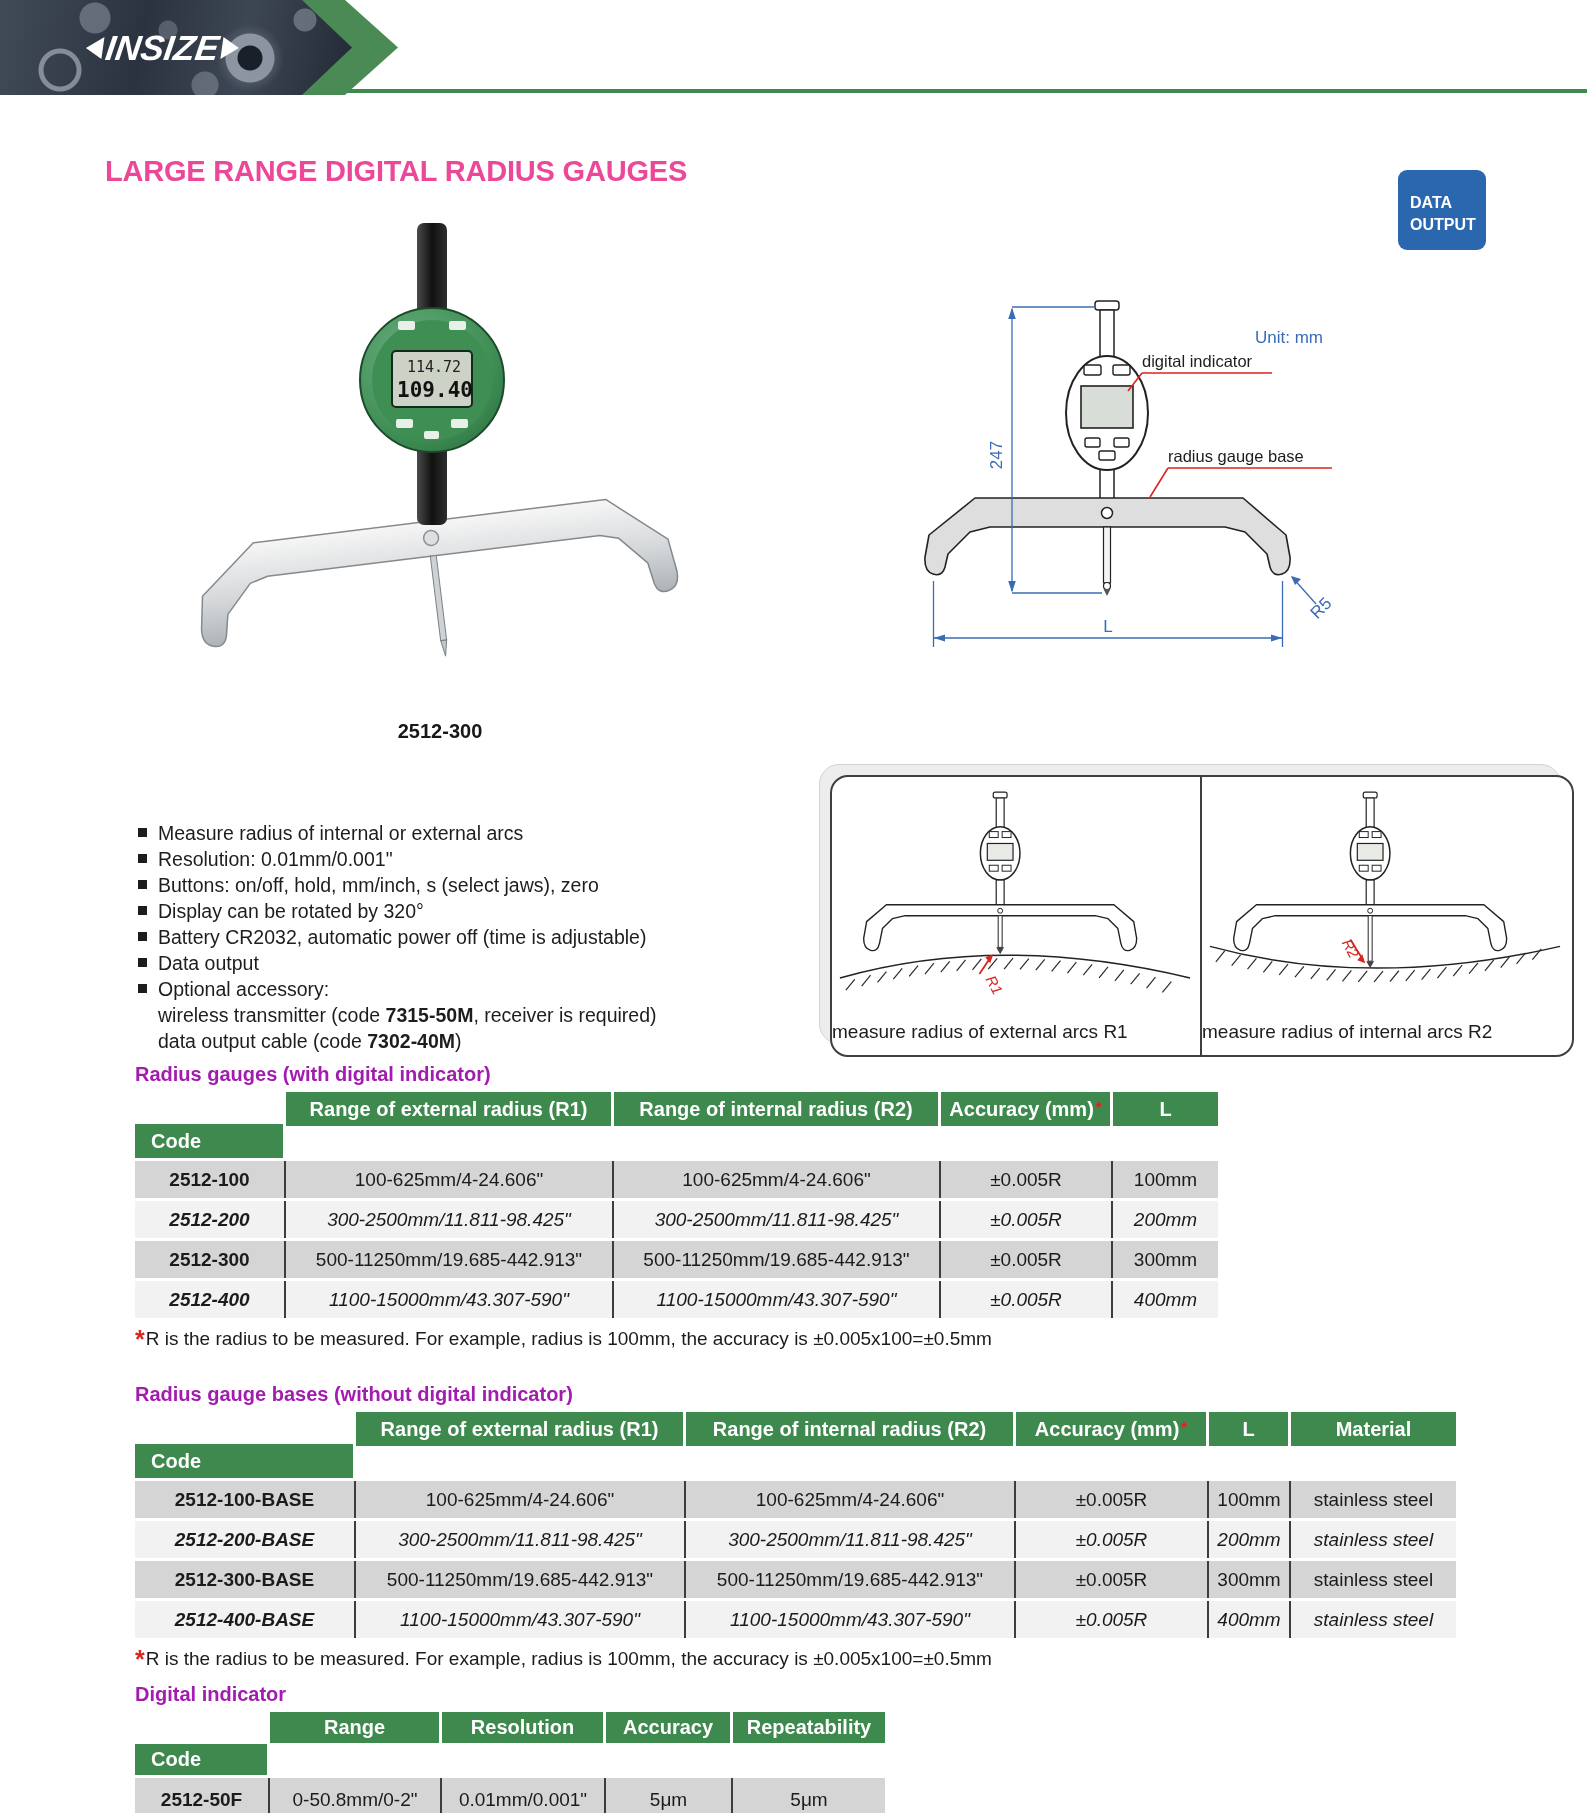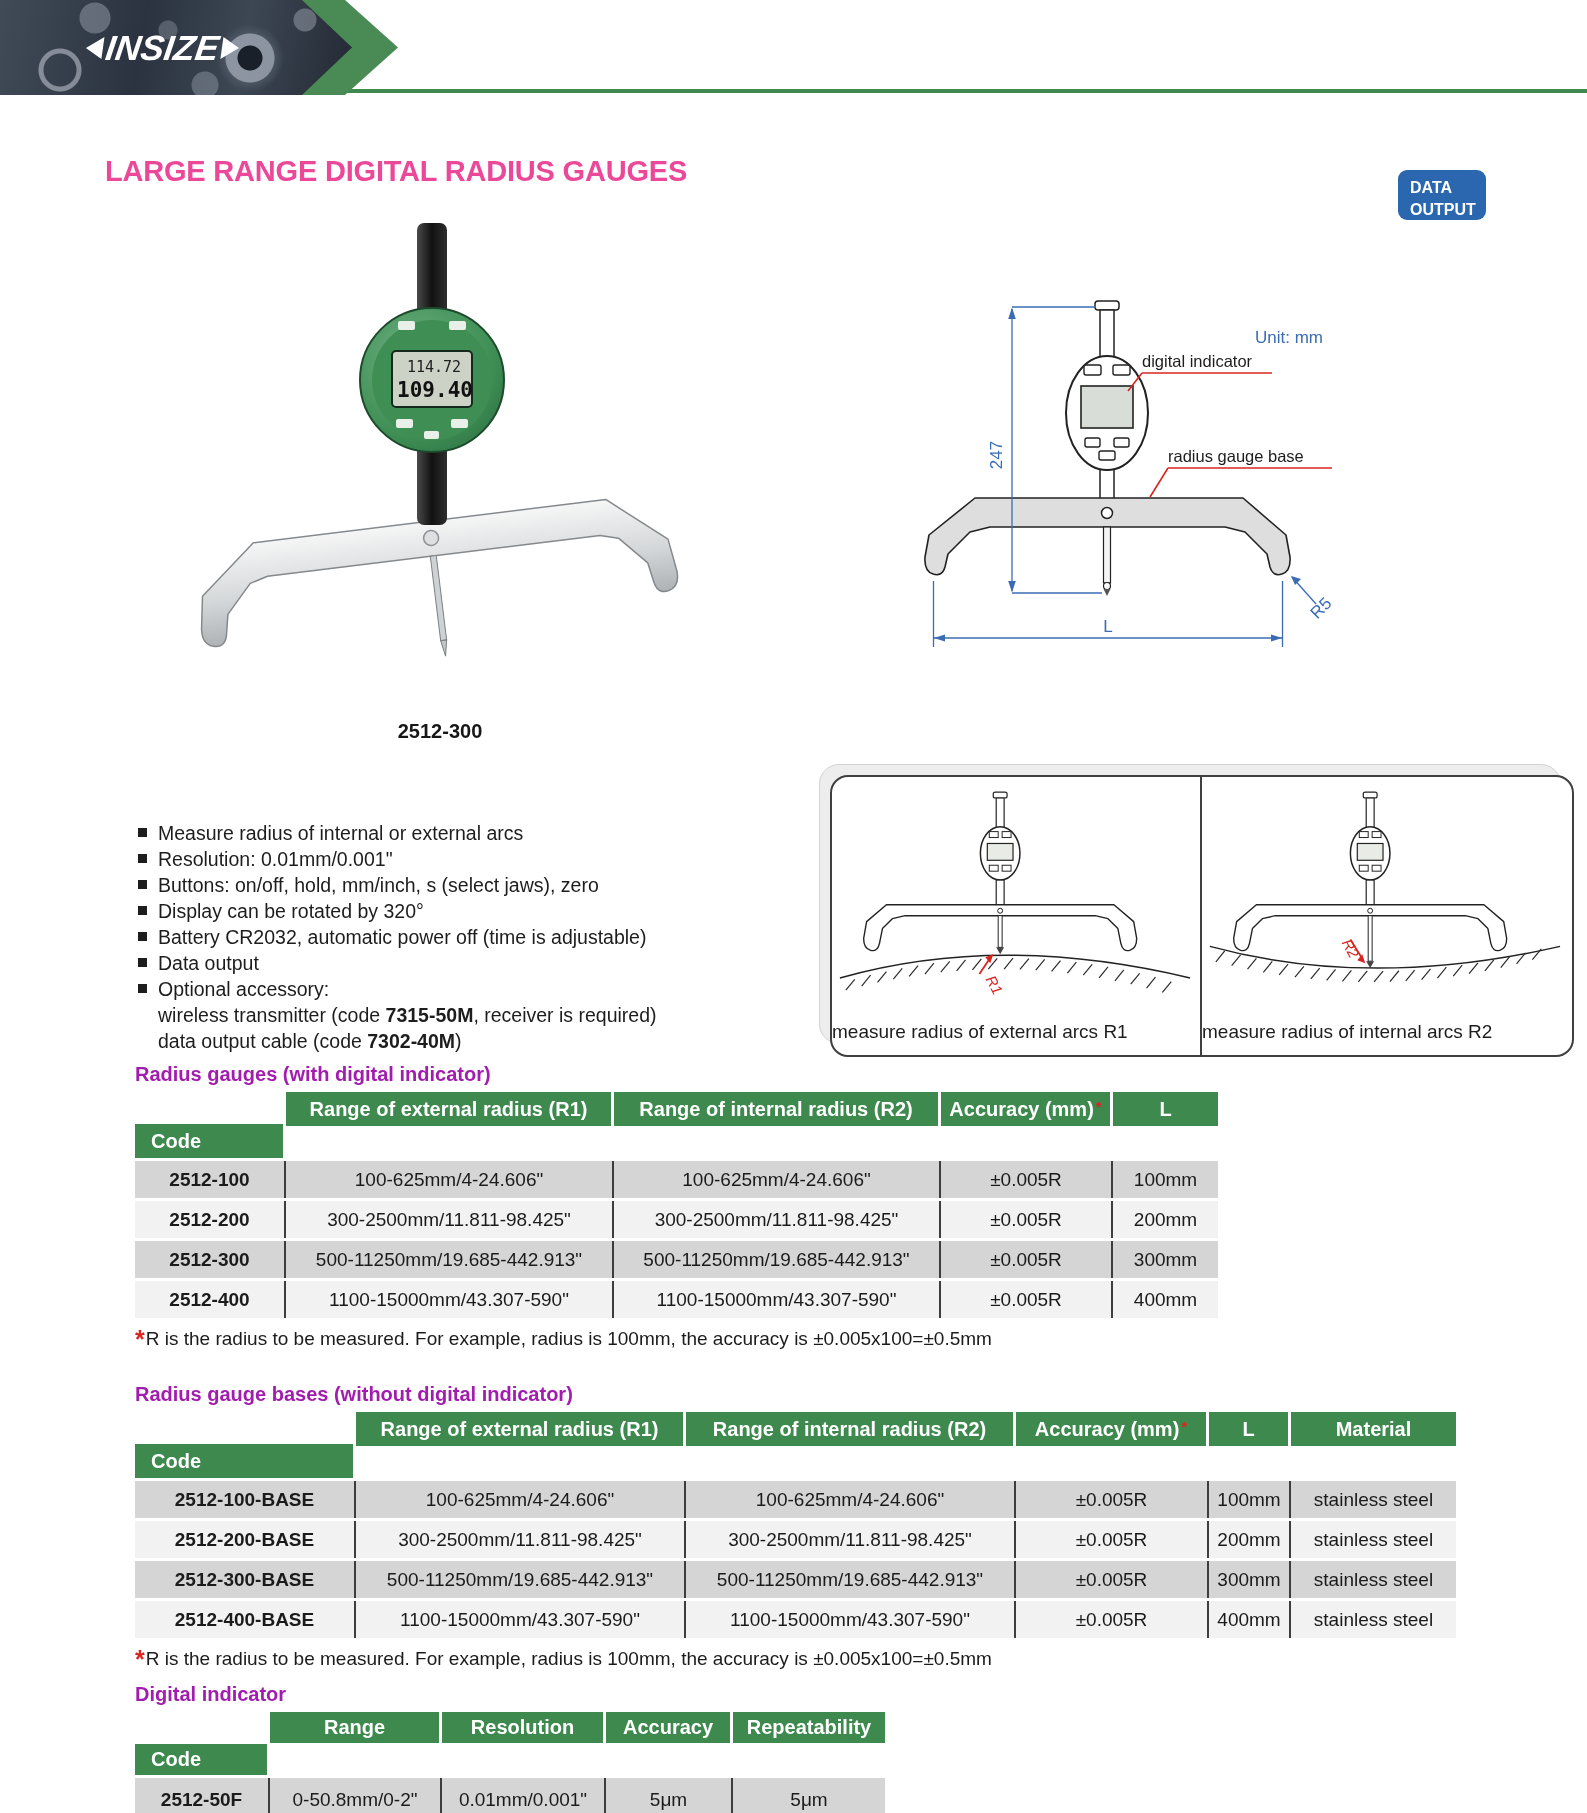--- a/index.html
+++ b/index.html
@@ -21,22 +21,22 @@
       radial-gradient(circle at 305px 20px, rgba(155,162,174,.5) 11px, transparent 12px),
       radial-gradient(circle at 205px 85px, rgba(140,148,162,.5) 13px, transparent 14px),
       linear-gradient(100deg,#414a57 0%,#2b3340 40%,#3d4653 68%,#222934 100%);}
   .logo{position:absolute;left:86px;top:30px;display:flex;align-items:center;gap:3px;transform:skewX(-8deg);}
   .logo .tri-l{width:0;height:0;border-top:11px solid transparent;border-bottom:11px solid transparent;border-right:17px solid #fff;}
   .logo .tri-r{width:0;height:0;border-top:11px solid transparent;border-bottom:11px solid transparent;border-left:17px solid #fff;}
   .logo .brand{color:#fff;font-weight:700;font-style:italic;font-size:35px;letter-spacing:0px;line-height:1;}
 
   
   .main-title{position:absolute;left:105px;top:155px;font-size:29px;font-weight:700;color:#ec4899;letter-spacing:-0.2px;}
-  .badge{position:absolute;left:1398px;top:170px;width:88px;height:50px;border-radius:9px;background:var(--badge-blue,#2b67af);
-    color:#fff;font-weight:700;font-size:16px;line-height:1.35;padding:7px 0 0 12px;box-sizing:border-box;}
+  .badge{position:absolute;left:1398px;top:170px;width:88px;height:80px;border-radius:9px;background:var(--badge-blue,#2b67af);
+    color:#fff;font-weight:700;font-size:16px;line-height:1.35;padding:22px 0 0 12px;box-sizing:border-box;}
 
   
   .photo-wrap{position:absolute;left:170px;top:215px;width:540px;height:530px;}
   .photo-caption{position:absolute;left:0;top:505px;width:540px;text-align:center;font-size:20px;font-weight:700;color:#171717;}
 
   
   .diagram{position:absolute;left:880px;top:255px;width:700px;height:410px;}
   .dim{stroke:var(--dim-blue,#3a6cb4);stroke-width:1.3;fill:none;}
   .dim-fill{fill:var(--dim-blue,#3a6cb4);}
   .dim-text{fill:var(--dim-blue,#3a6cb4);font-size:17px;font-family:"Liberation Sans",sans-serif;}
@@ -67,21 +67,21 @@
   .tbl{display:block;}
   .trow{display:flex;}
   .trow + .trow{margin-top:3px;}
   .tcell{box-sizing:border-box;display:flex;align-items:center;justify-content:center;}
   .tcell.th{background:var(--green,#3e8a4e);color:#fff;font-weight:700;font-size:20px;height:34px;border-right:3px solid #fff;}
   .tcell.th.c0{justify-content:flex-start;padding-left:16px;margin-top:32px;}
   .tcell.td{font-size:19px;height:37px;border-right:2px solid #3d3d3d;color:#1b1b1b;}
   .tcell.td.c0{font-weight:700;}
   .trow .tcell:last-child{border-right:none;}
   .trow.gray .td{background:var(--row-gray,#d5d5d5);}
-  .trow.light .td{background:var(--row-light,#f2f2f2);}
+  .trow.light .td{background:var(--row-light,#f2f2f2);font-style:italic;}
   .red-star-sup{color:var(--red,#d9251f);font-size:15px;margin-left:2px;position:relative;top:-3px;font-weight:700;}
   #t1 .c0{width:151px}#t1 .c1{width:328px}#t1 .c2{width:327px}#t1 .c3{width:172px}#t1 .c4{width:105px}
   #t2 .c0{width:221px}#t2 .c1{width:330px}#t2 .c2{width:330px}#t2 .c3{width:193px}#t2 .c4{width:82px}#t2 .c5{width:165px}
   #t3 .c0{width:135px}#t3 .c1{width:172px}#t3 .c2{width:164px}#t3 .c3{width:127px}#t3 .c4{width:152px}
   #t3 .tcell.th{height:31px;}
   #t3 .tcell.td{height:44px;}
   .footnote{margin-top:10px;font-size:19px;color:#1b1b1b;}
   .footnote .star{color:var(--red,#d9251f);font-size:25px;font-weight:700;position:relative;top:3px;margin-right:1px;line-height:0;}
 </style>
 </head>

